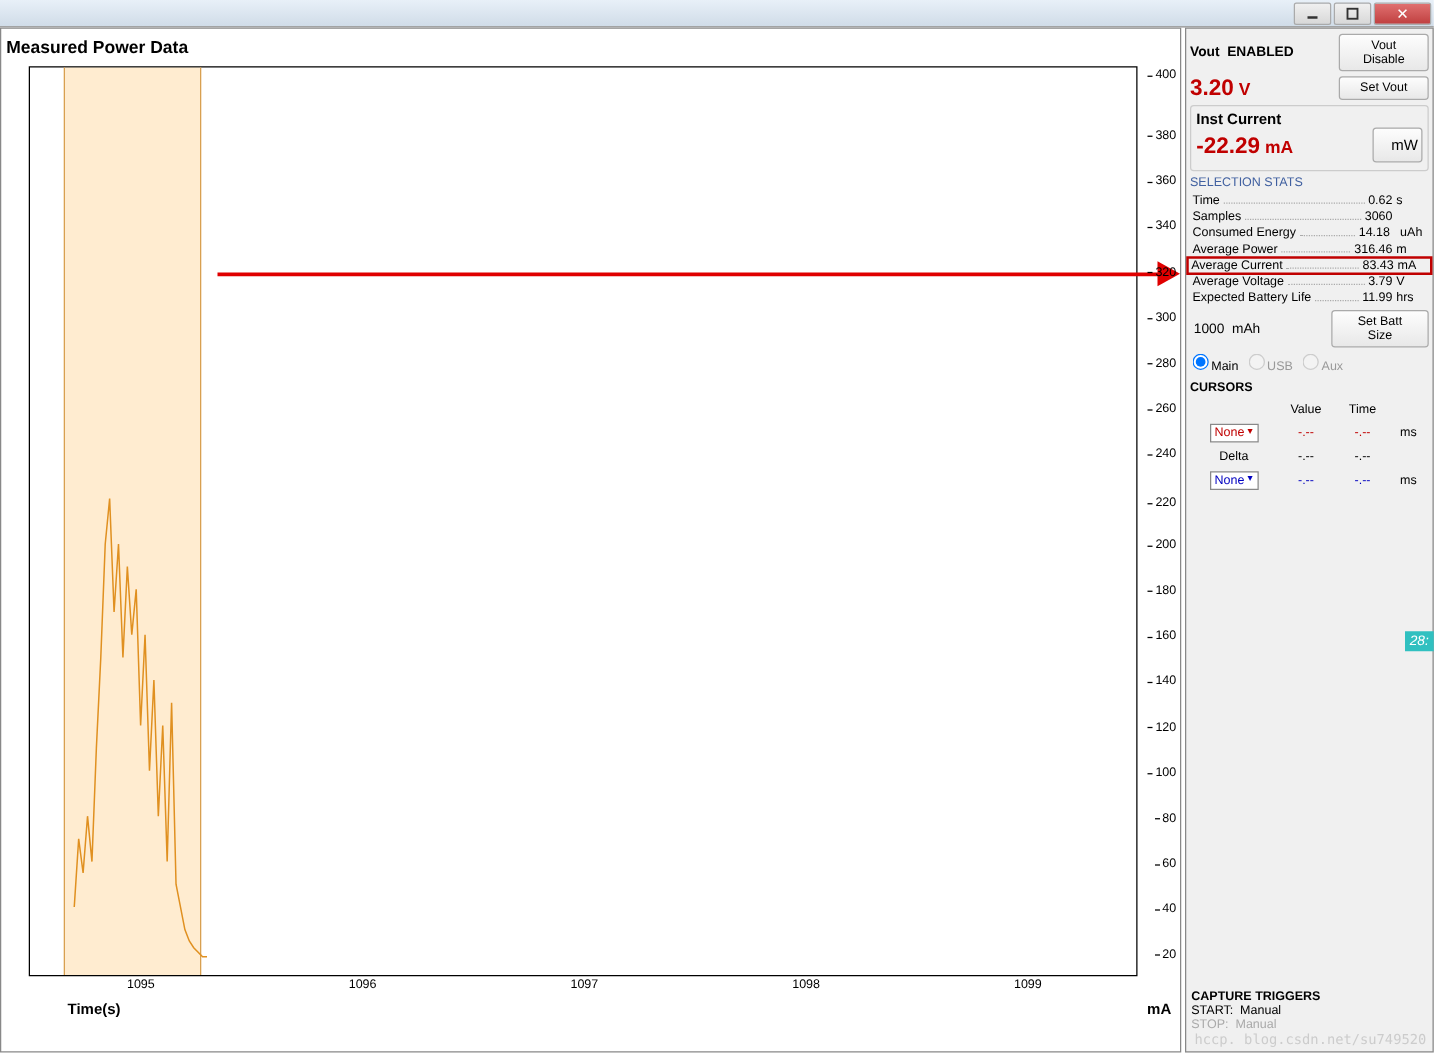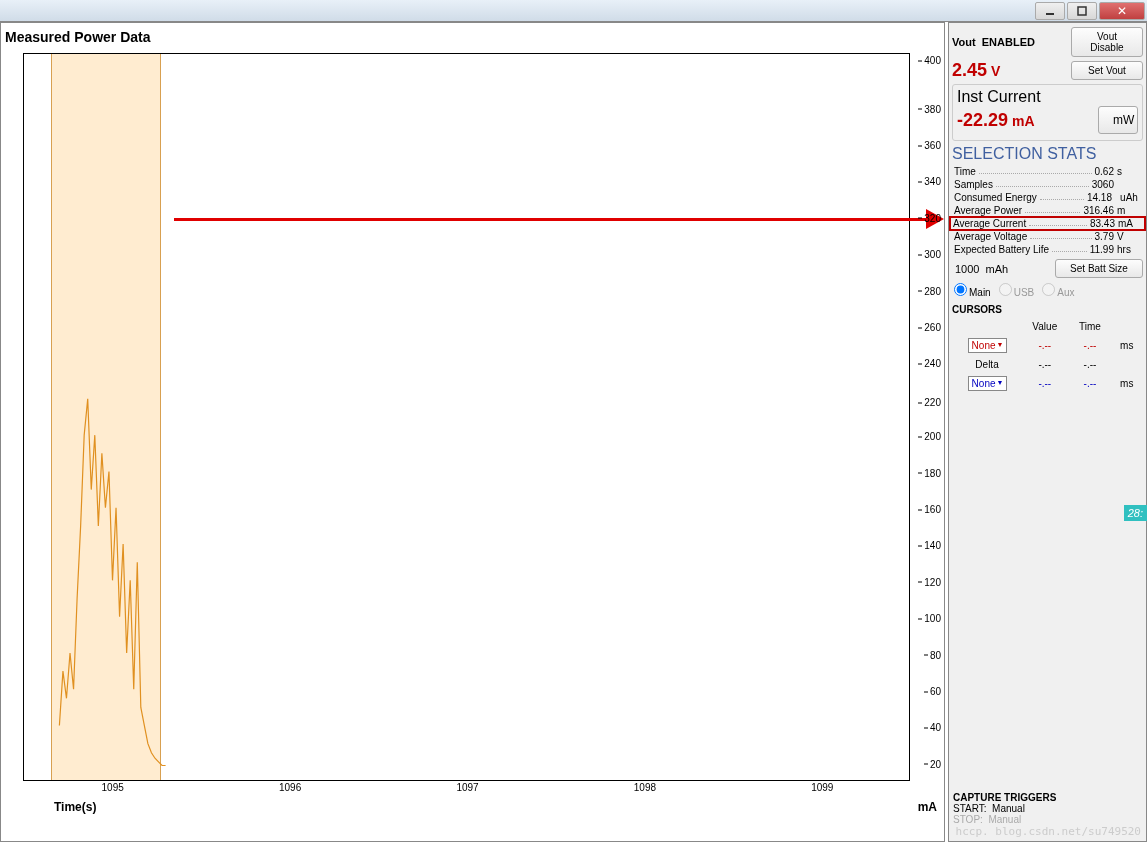--- a/index.html
+++ b/index.html
@@ -28,21 +28,21 @@
 .trace { position: absolute; top: 0; left: 0; width: 100%; height: 100%; pointer-events: none; }
 .arrow { position: absolute; top: 150px; left: 150px; width: 760px; height: 3px; background: #e00000; }
 .arrow::after { content: ""; position: absolute; right: -10px; top: -9px; border-left: 18px solid #e00000; border-top: 10px solid transparent; border-bottom: 10px solid transparent; }
 
 .side-panel { position: absolute; top: 22px; right: 0; width: 199px; height: 820px; background: #f0f0f0; border: 1px solid #888; padding: 4px 3px; font-size: 11px; }
 .sp-row { display: flex; align-items: center; justify-content: space-between; margin-bottom: 3px; }
 .sp-group { border: 1px solid #ccc; border-radius: 3px; padding: 3px 4px; margin-bottom: 4px; background: #f0f0f0; }
 .btn { background: linear-gradient(#fdfdfd,#e8e8e8); border: 1px solid #aaa; border-radius: 3px; padding: 3px 14px; font-size: 10px; cursor: pointer; text-align: center; }
 .val-big { font-size: 18px; font-weight: bold; color: #c00000; }
 .val-unit { font-size: 14px; font-weight: bold; color: #c00000; margin-left: 4px; }
-.fieldset-label { font-size: 16px; color: #4060a0; margin: 2px 0; }
+.fieldset-label { font-size: 10px; color: #4060a0; margin: 2px 0; }
 .stat-row { display: flex; justify-content: space-between; font-size: 10px; padding: 1px 2px; }
 .stat-row .dots { flex: 1; border-bottom: 1px dotted #aaa; margin: 0 3px 3px; }
 .highlight-box { border: 2px solid #c00000; margin: -1px -3px; padding: 0 2px; }
 .radio-row { display: flex; gap: 8px; font-size: 10px; align-items: center; padding: 2px; }
 .radio-row input { margin-right: 2px; }
 .cursor-hdr { font-size: 10px; font-weight: bold; margin: 4px 0 2px; }
 .cursor-table { width: 100%; font-size: 10px; }
 .cursor-table td { padding: 2px 3px; text-align: center; }
 .cursor-select { border: 1px solid #888; background: #fff; padding: 1px 10px 1px 3px; font-size: 10px; position: relative; display: inline-block; }
 .cursor-select::after { content: "▼"; font-size: 7px; position: absolute; right: 2px; top: 2px; }
@@ -113,26 +113,26 @@
     </div>
   </div>
 </div>
 
 <div class="side-panel">
   <div class="sp-row">
     <span><b>Vout</b>&nbsp;&nbsp;<b>ENABLED</b></span>
     <button class="btn" style="width:72px">Vout Disable</button>
   </div>
   <div class="sp-row">
-    <span><span class="val-big">2.45</span><span class="val-unit">V</span></span>
+    <span><span class="val-big">3.20</span><span class="val-unit">V</span></span>
     <button class="btn" style="width:72px">Set Vout</button>
   </div>
 
   <div class="sp-group">
-    <div style="font-size:16px;font-weight:normal">Inst Current</div>
+    <div style="font-size:12px;font-weight:bold">Inst Current</div>
     <div class="sp-row">
       <span><span class="val-big">-22.29</span><span class="val-unit">mA</span></span>
       <button class="btn" style="width:40px;height:28px;font-size:12px">mW</button>
     </div>
   </div>
 
   <div class="fieldset-label">SELECTION STATS</div>
   <div id="stats-block">
       <div class="stat-row">
         <span>Time</span>
@@ -173,21 +173,21 @@
       <div class="stat-row">
         <span>Expected Battery Life</span>
         <span class="dots"></span>
         <span>11.99</span>
         <span style="width:24px;text-align:left;margin-left:3px">hrs</span>
       </div>
     </div>
 
   <div class="sp-row" style="margin-top:3px">
     <span><span style="border:1px solid transparent;padding:1px 2px">1000</span>&nbsp;<span>mAh</span></span>
-    <button class="btn" style="width:88px">Set Batt Size</button>
+    <button class="btn" style="width:78px">Set Batt Size</button>
   </div>
   <div class="radio-row">
     <label><input type="radio" checked="" style=""><span>Main</span></label>
     <label style="color:#999"><input type="radio" disabled="" style=""><span>USB</span></label>
     <label style="color:#999"><input type="radio" disabled="" style=""><span>Aux</span></label>
   </div>
 
   <div class="cursor-hdr">CURSORS</div>
   <table class="cursor-table">
     <tbody>

